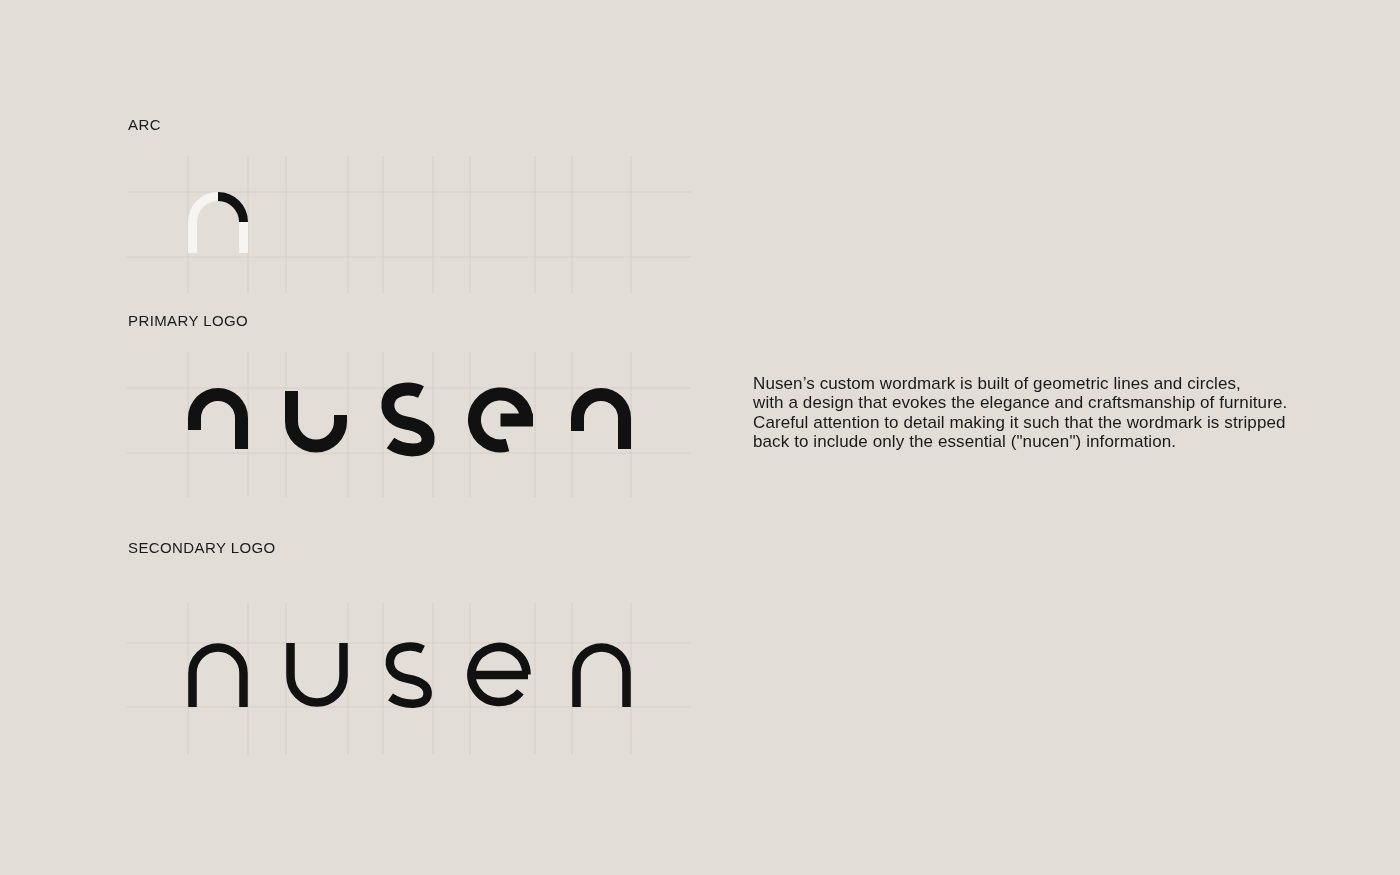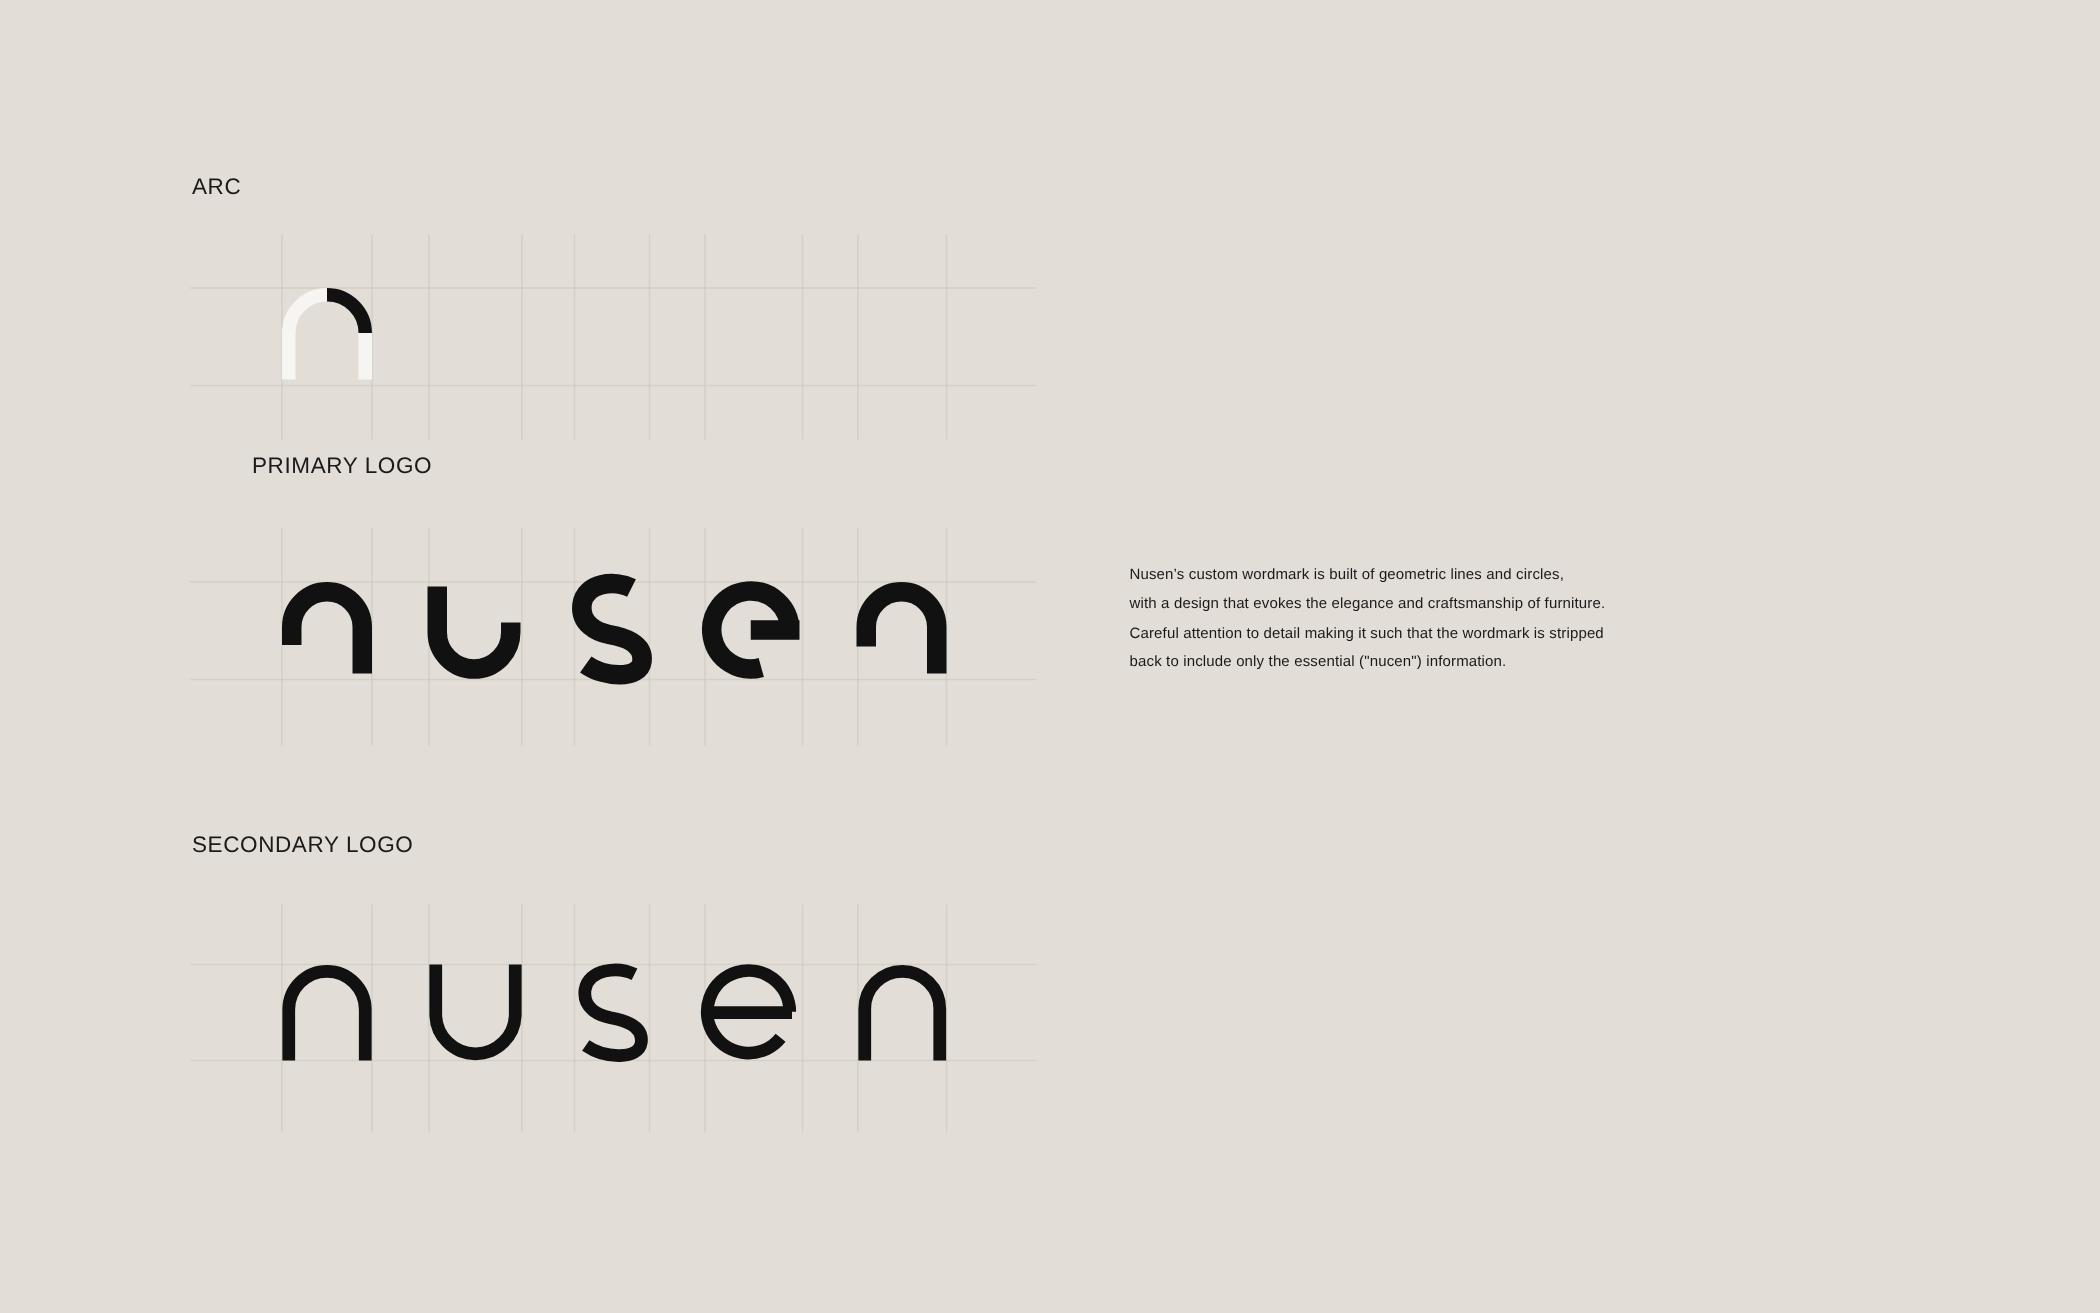--- a/index.html
+++ b/index.html
@@ -24,27 +24,27 @@
   }
   .section-label {
     position: absolute;
     font-size: 15px;
     line-height: 16px;
     letter-spacing: 0.4px;
     color: #1a1a1a;
     white-space: nowrap;
   }
   .label-arc        { left: 128px; top: 117px; }
-  .label-primary    { left: 128px; top: 303px; margin-left: 40px; }
-  .label-secondary  { left: 128px; top: 556px; }
+  .label-primary    { left: 128px; top: 313px; }
+  .label-secondary  { left: 128px; top: 540px; }
   .body-copy {
     position: absolute;
     left: 753px;
     width: 545px;
-    font-size: 10px;
+    font-size: 17px;
     line-height: 19.3px;
     letter-spacing: 0.1px;
     color: #1a1a1a;
     white-space: pre-line;
   }
   .copy-wordmark  { top: 374px; }
   .copy-arc       { top: 482px; }
   .copy-secondary { top: 597px; }
   .grid-path {
     stroke: #cbc4b6;

